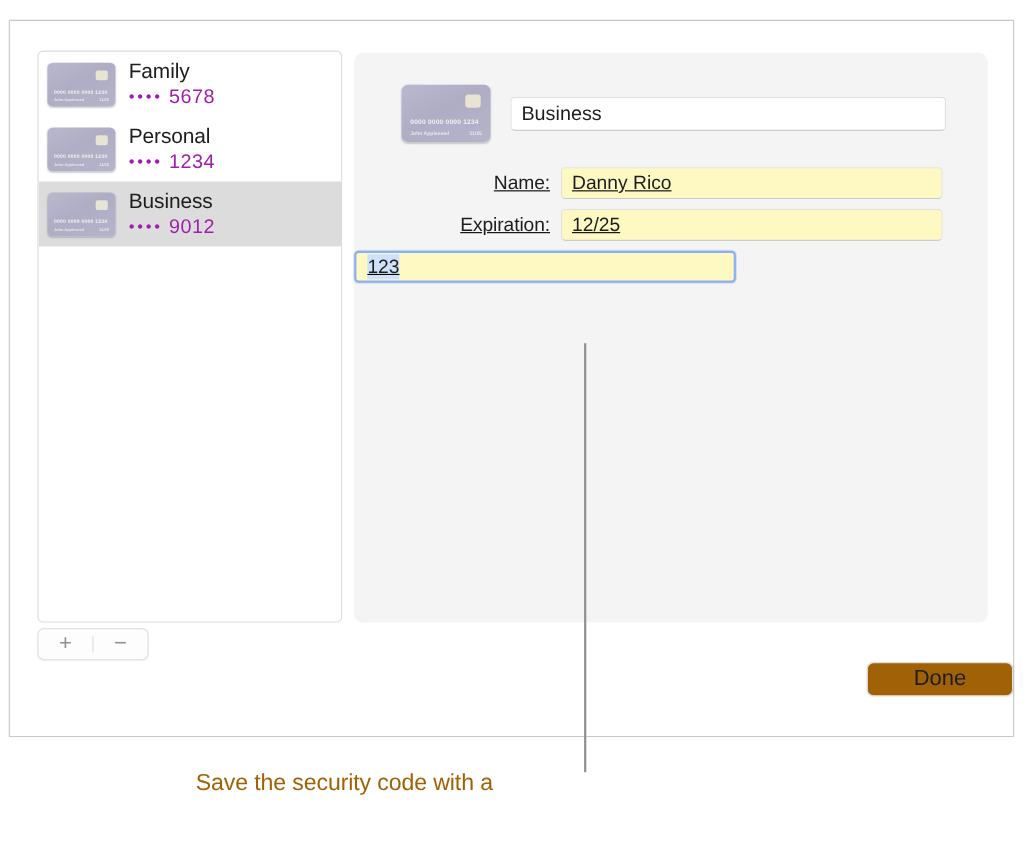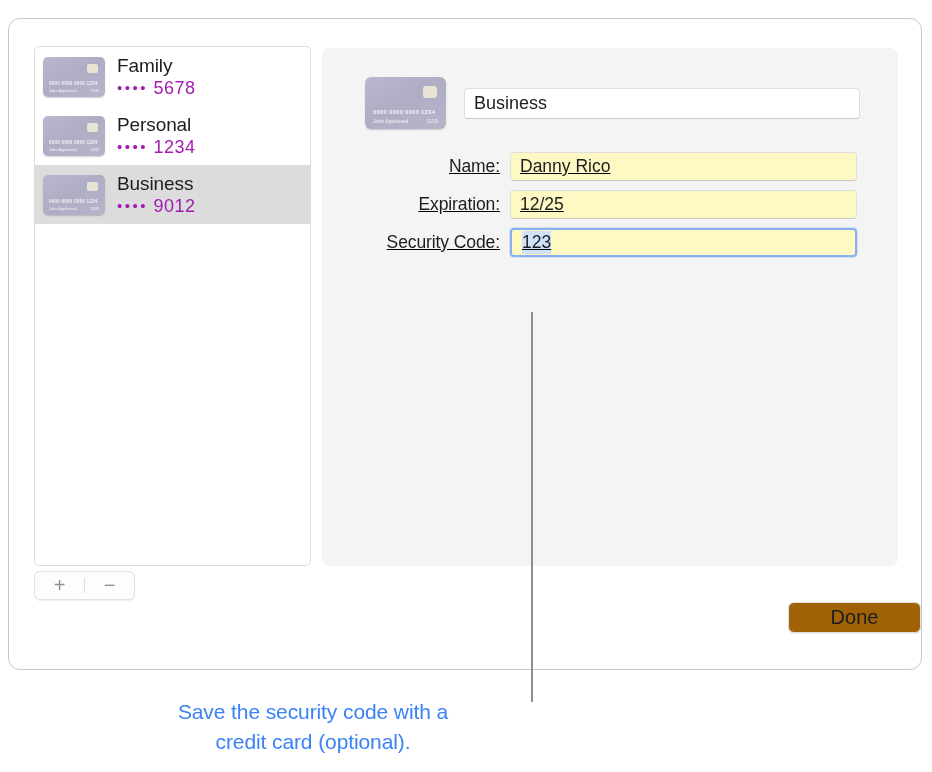--- a/index.html
+++ b/index.html
@@ -15,21 +15,21 @@
 
   
   .window {
     position: absolute;
     left: 8px;
     top: 18px;
     width: 914px;
     height: 652px;
     background: #ffffff;
     border: 1px solid #c8c8c8;
-    border-radius: 12px;
+    border-radius: 1px;
   }
 
   
   .sidebar-list {
     position: absolute;
     left: 25px;
     top: 27px;
     width: 277px;
     height: 520px;
     background: #ffffff;
@@ -255,21 +255,21 @@
     background: #8e8e8e;
   }
   .caption {
     position: absolute;
     left: 96px;
     top: 697px;
     width: 434px;
     text-align: center;
     font-size: 21px;
     line-height: 1.42;
-    color: #3b82f6;
+    color: #a16207;
     letter-spacing: -0.1px;
   }
 </style>
 </head>
 <body>
 
 <div class="window">
 
   <div class="sidebar-list">
 
@@ -339,21 +339,20 @@
 
 
       <div class="form-row">
         <div class="form-label">Expiration:</div>
         <div class="form-input">
           <span>12/25</span>
         </div>
       </div>
 
       <div class="form-row">
-        <div class="form-label">Security Code:</div>
         <div class="form-input focused">
           <span class="sel">123</span>
         </div>
       </div>
 
     </div>
   </div>
 
   <div class="segmented">
     <div class="seg-btn">+</div>
@@ -361,14 +360,13 @@
     <div class="seg-btn">−</div>
   </div>
 
   <div class="done-button">Done</div>
 
 </div>
 
 <div class="callout-line"></div>
 <div class="caption">
   <div>Save the security code with a</div>
-  <div>credit card (optional).</div>
 </div>
 
 </body></html>

